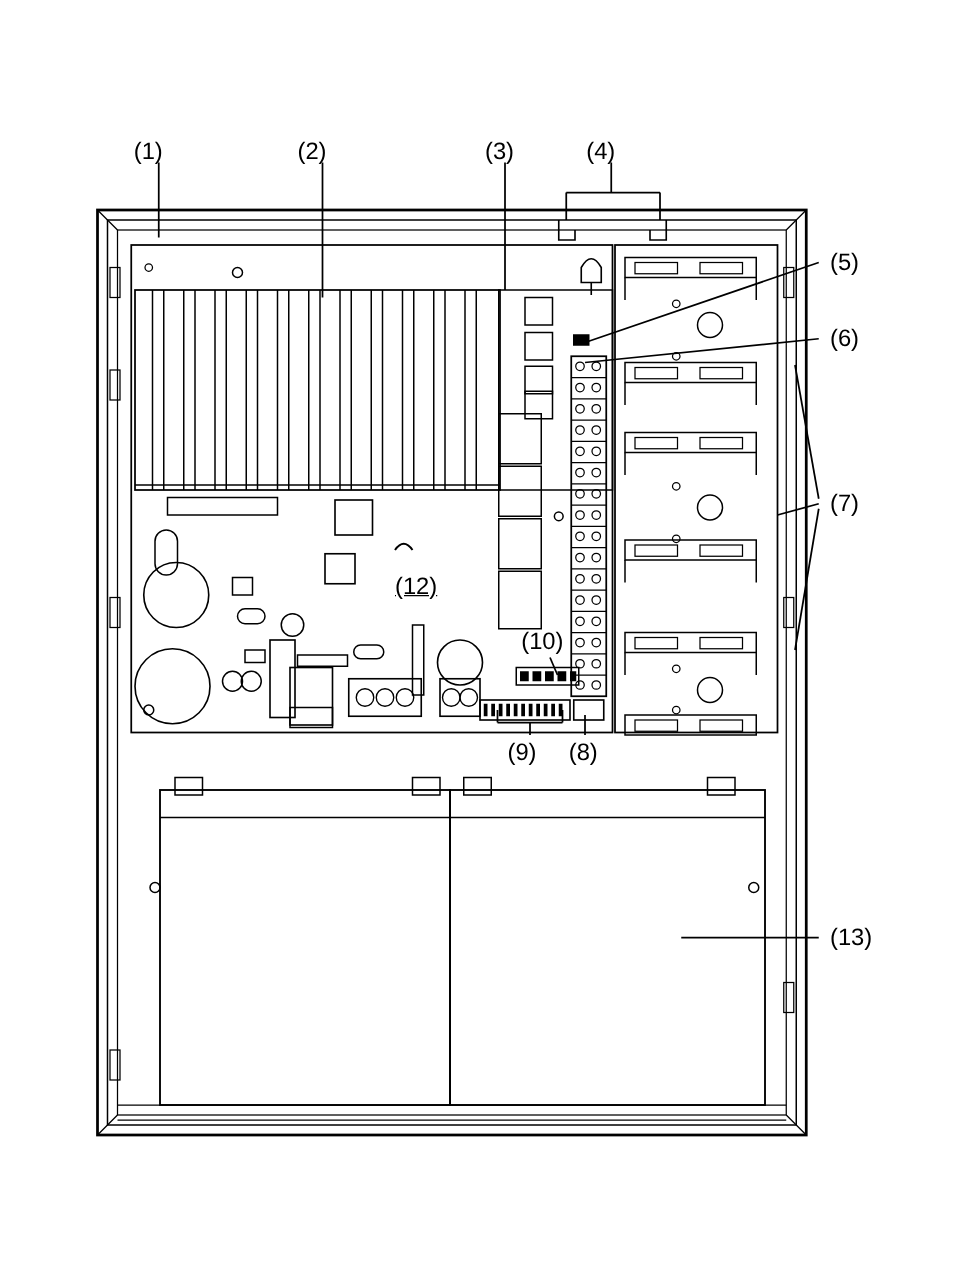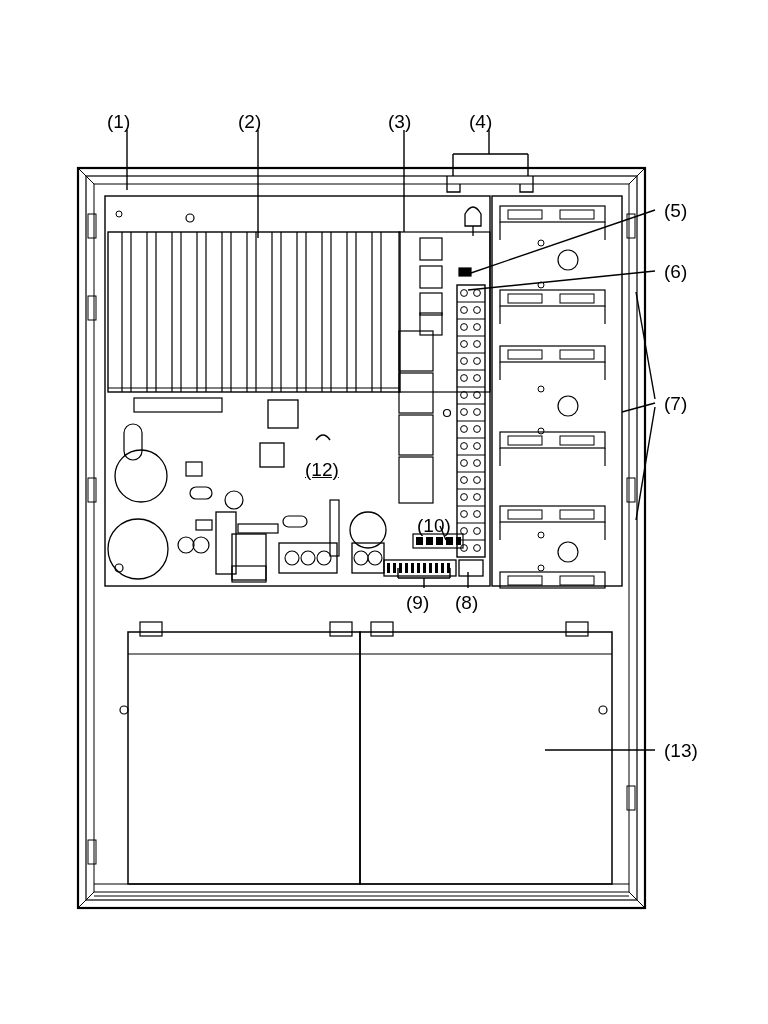--- a/index.html
+++ b/index.html
@@ -330,17 +330,17 @@
 
   <div class="callout" style="left:107px; top:111px;">(1)</div>
   <div class="callout" style="left:238px; top:111px;">(2)</div>
   <div class="callout" style="left:388px; top:111px;">(3)</div>
   <div class="callout" style="left:469px; top:111px;">(4)</div>
   <div class="callout" style="left:664px; top:200px;">(5)</div>
   <div class="callout" style="left:664px; top:261px;">(6)</div>
   <div class="callout" style="left:664px; top:393px;">(7)</div>
   <div class="callout" style="left:455px; top:592px;">(8)</div>
   <div class="callout" style="left:406px; top:592px;">(9)</div>
-  <div class="callout" style="left:417px; top:503px;margin-top:12px;">(10)</div>
+  <div class="callout" style="left:417px; top:503px;">(10)</div>
   <div class="callout" style="left:664px; top:740px;">(13)</div>
-  <div class="callout" style="left:305px; top:459px;text-decoration:underline;">(12)</div>
+  <div class="callout" style="left:316px; top:459px;text-decoration:underline;">(12)</div>
 
 </div>
 
 </body></html>

